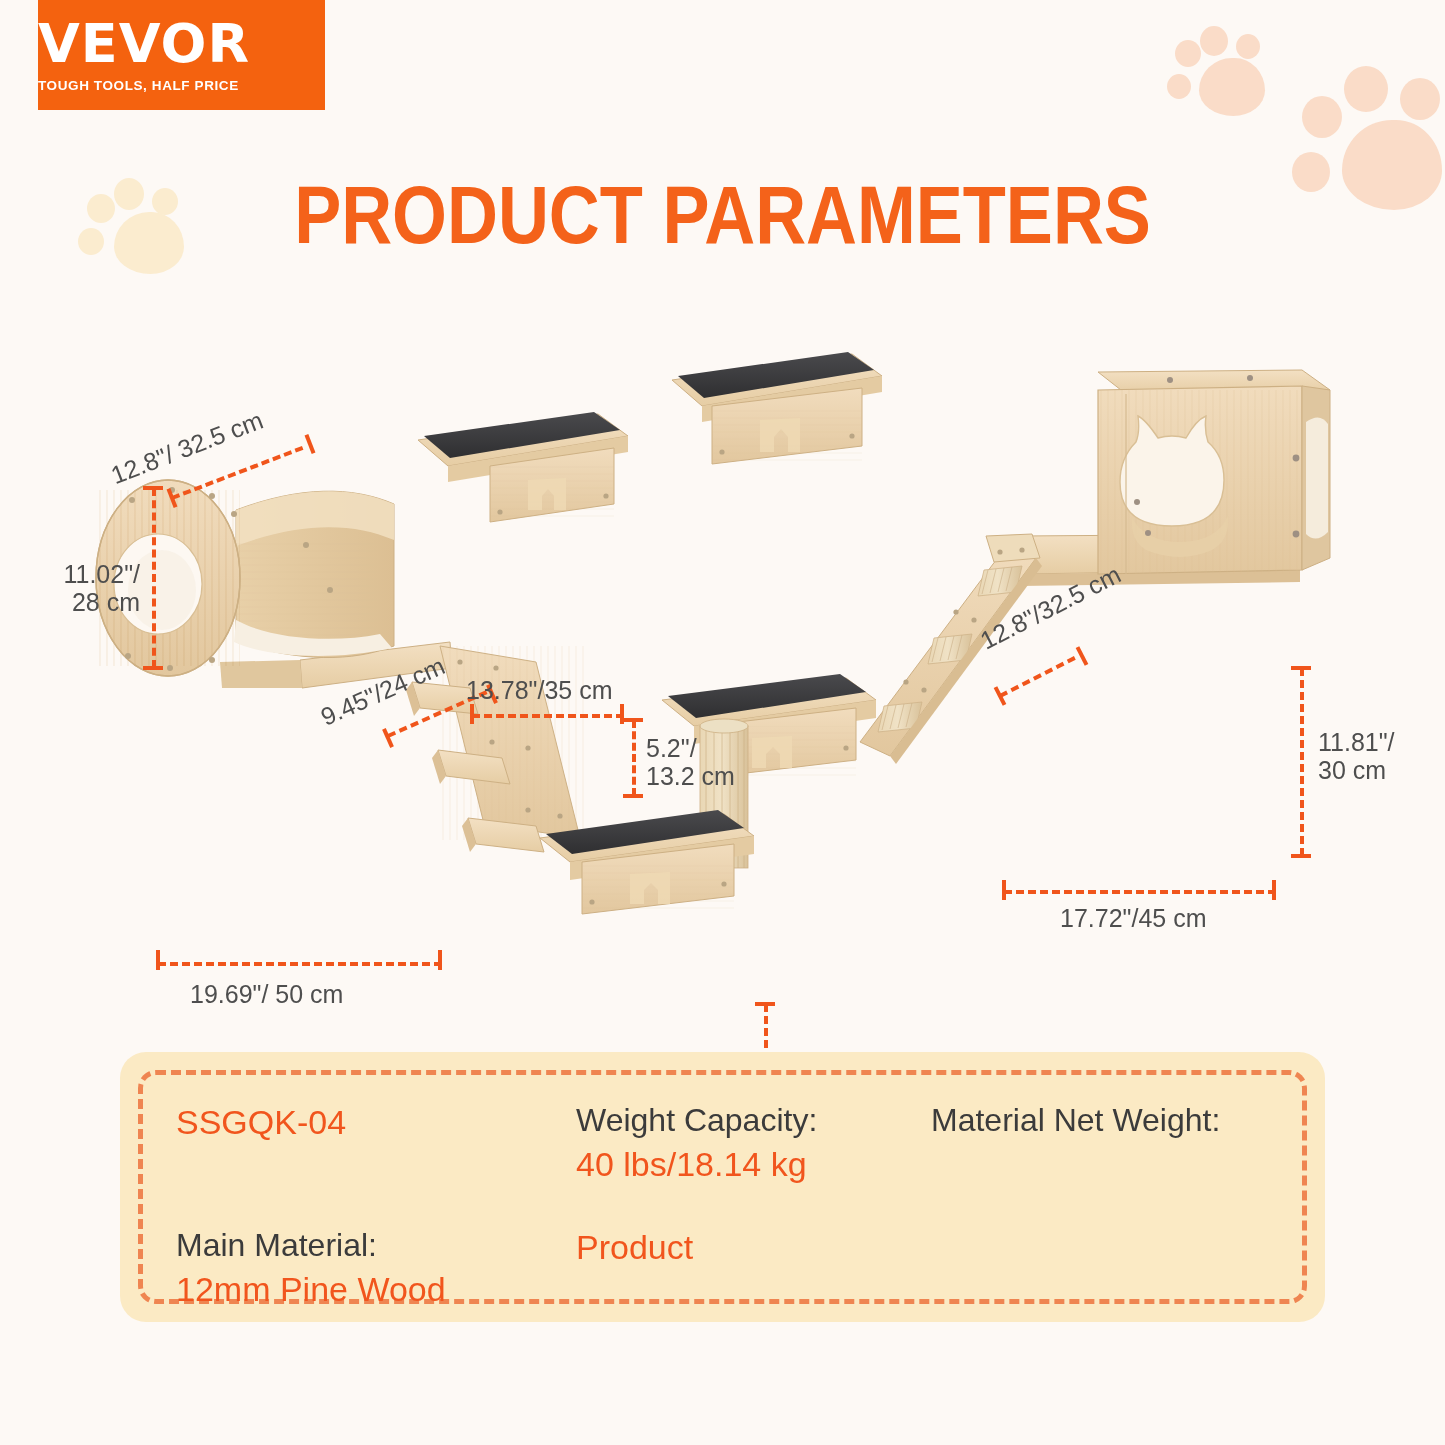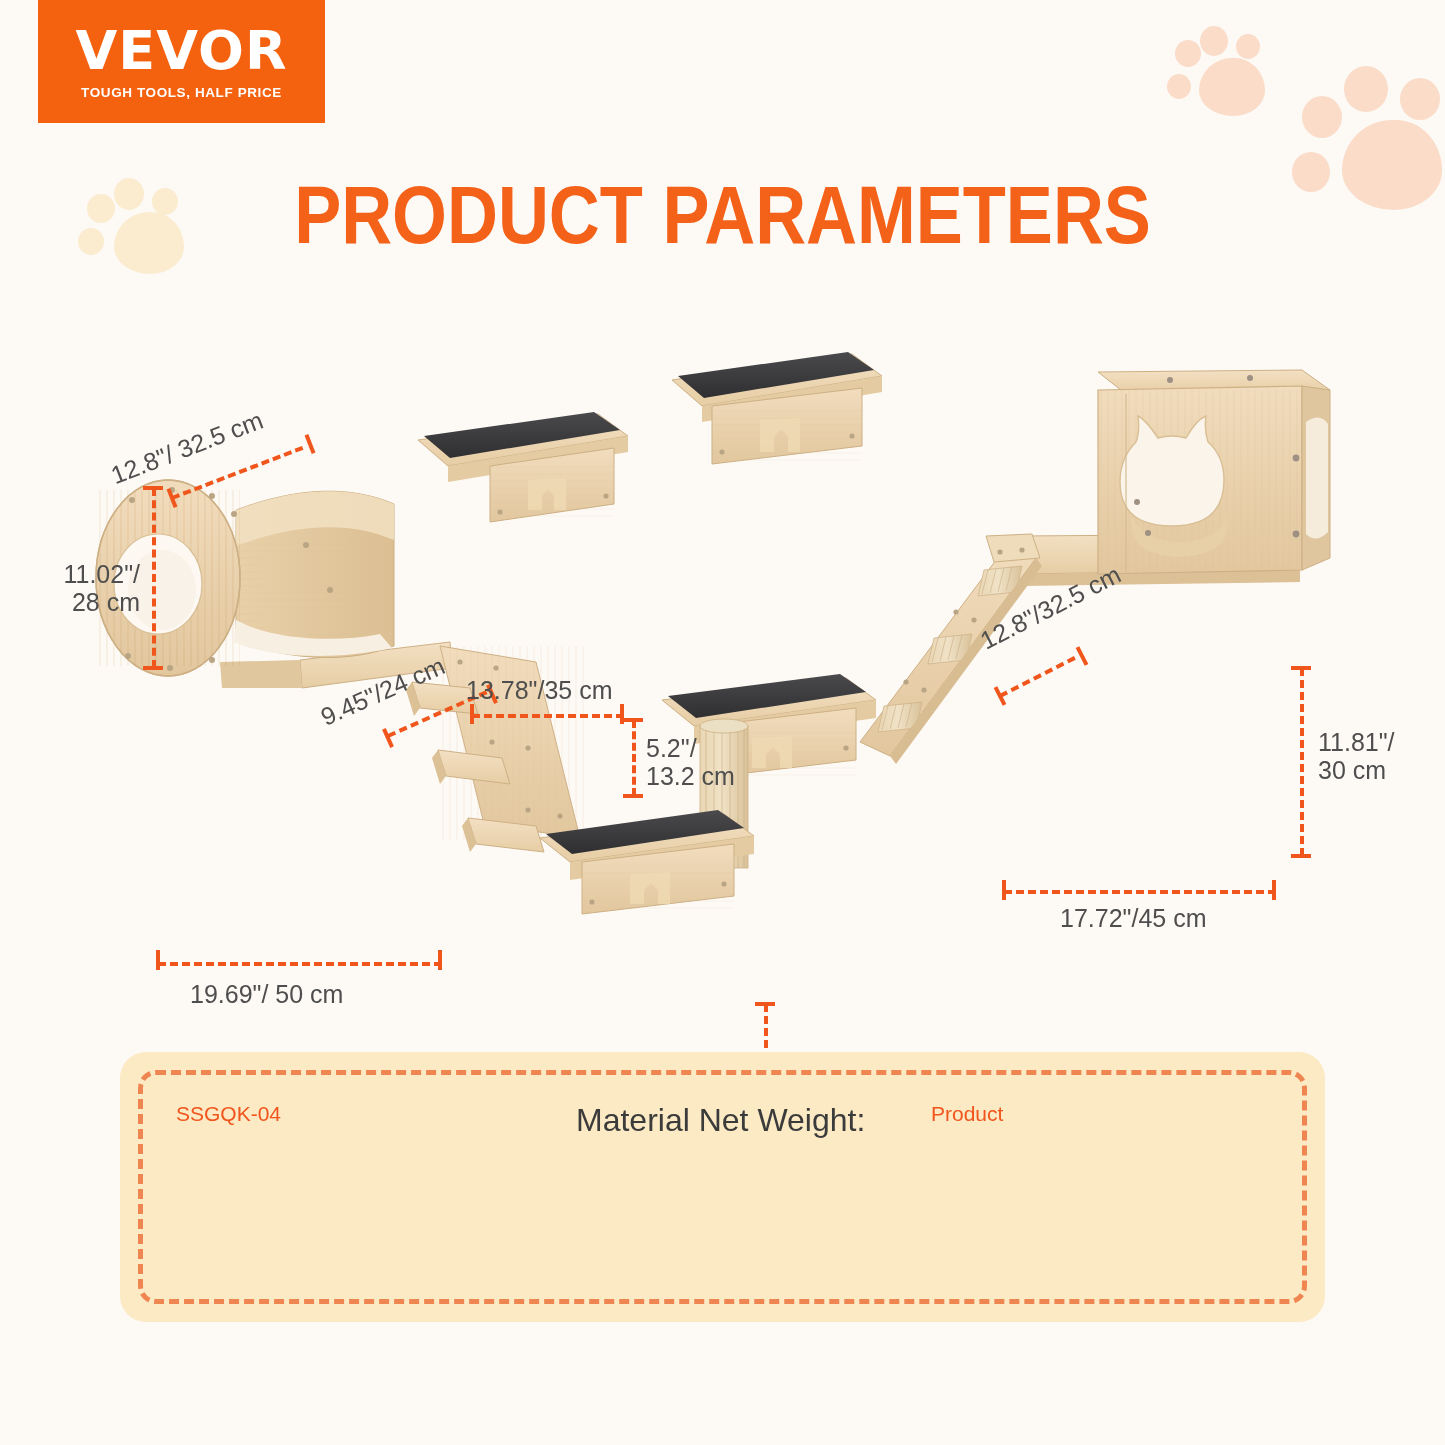--- a/index.html
+++ b/index.html
@@ -9,24 +9,24 @@
     width: 1445px; height: 1445px;
     background: #fdf9f5;
     font-family: "Liberation Sans", sans-serif;
     overflow: hidden;
     position: relative;
   }
 
   
   #logo {
     position: absolute; left: 38px; top: 0;
-    width: 287px; height: 123px;
+    width: 287px; height: 110px;
     background: #f4620f;
     display: flex; flex-direction: column;
-    align-items: center; justify-content: center;
+    align-items: flex-start; justify-content: center;
   }
   #logo-word {
     color: #ffffff;
     font-size: 54px; font-weight: bold;
     letter-spacing: 1px; line-height: 1;
     font-family: "DejaVu Sans", sans-serif;
   }
   #logo-tag {
     color: #ffffff;
     font-size: 13.5px; font-weight: bold;
@@ -91,21 +91,21 @@
     position: absolute; left: 56px; top: 48px; right: 40px;
     display: grid;
     grid-template-columns: 400px 355px 1fr;
     row-gap: 38px;
   }
   .spec-label {
     color: #3b3b3b; font-size: 32px; line-height: 1.3;
     font-family: "Liberation Sans", sans-serif;
   }
   .spec-value {
-    color: #f1551d; font-size: 21px; line-height: 1.35;
+    color: #f1551d; font-size: 34px; line-height: 1.35;
     font-family: "Liberation Sans", sans-serif;
   }
 </style>
 </head>
 <body>
 
 <div id="logo">
   <div id="logo-word">VEVOR</div>
   <div id="logo-tag">TOUGH TOOLS, HALF PRICE</div>
 </div>
@@ -418,25 +418,33 @@
 </div>
 
 <div id="spec">
   <div id="spec-dash"></div>
   <div id="spec-grid">
 
     <div>
       <div class="spec-value">SSGQK-04</div>
     </div>
 
+    <div>
+      <div class="spec-label">Weight Capacity:</div>
+      <div class="spec-value">40 lbs/18.14 kg</div>
+    </div>
 
     <div>
       <div class="spec-label">Material Net Weight:</div>
     </div>
 
+    <div>
+      <div class="spec-label">Main Material:</div>
+      <div class="spec-value">12mm Pine Wood</div>
+    </div>
 
     <div>
       <div class="spec-value">Product</div>
     </div>
 
     <div></div>
 
   </div>
 </div>
 

